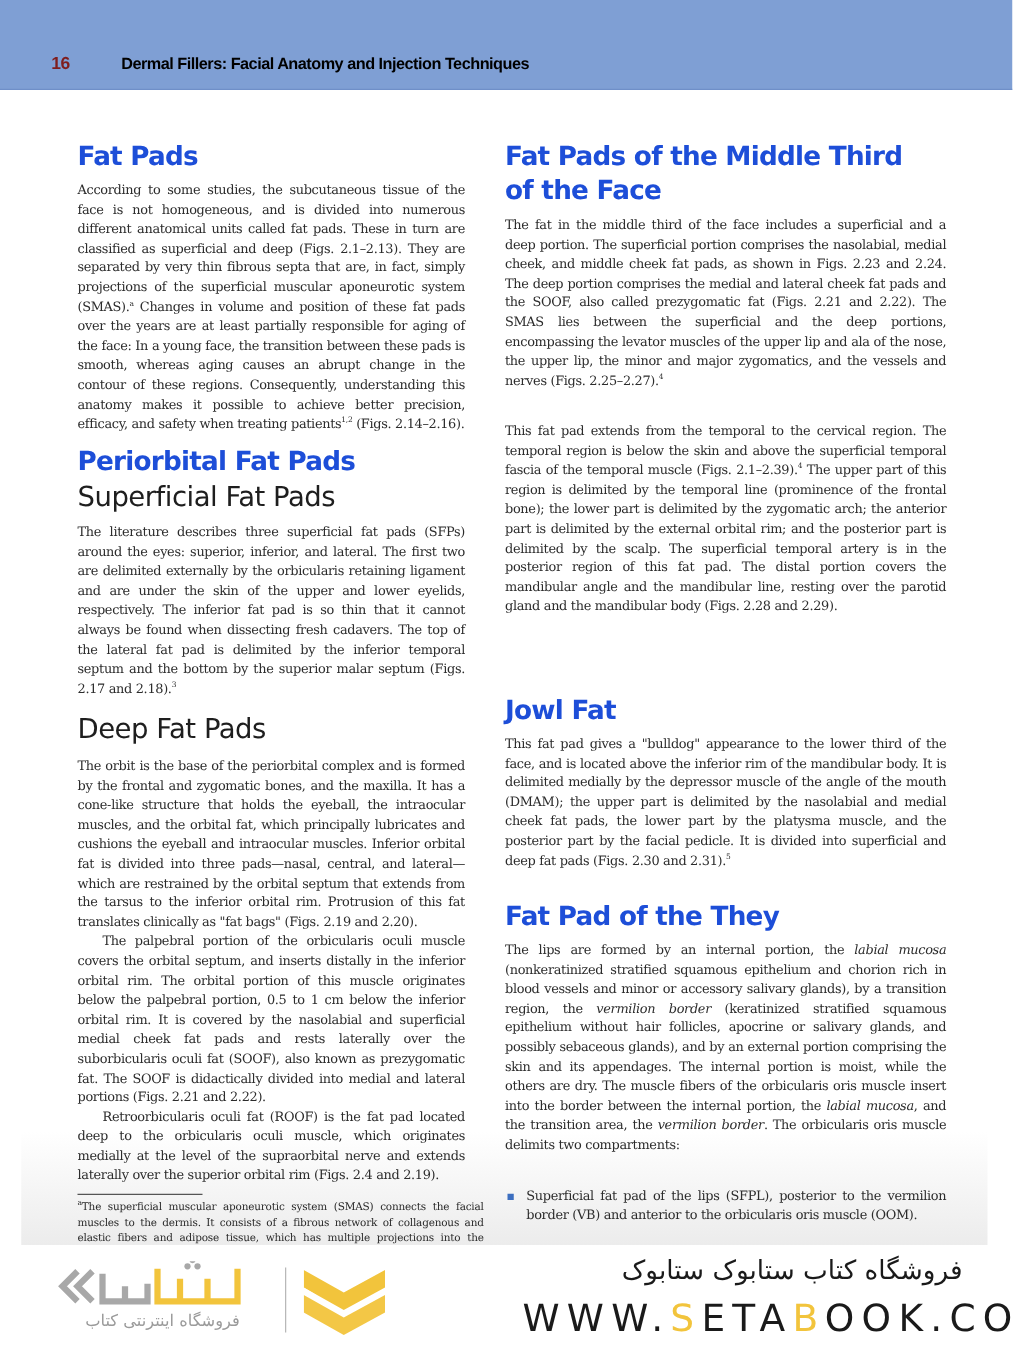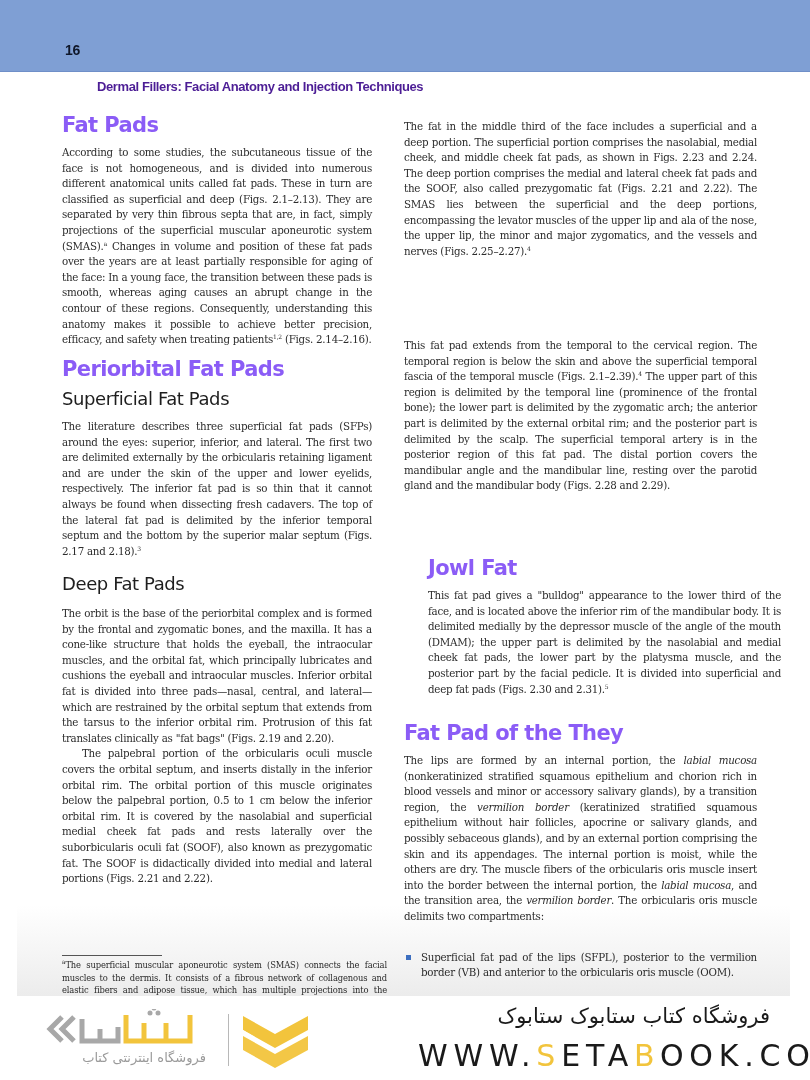--- a/index.html
+++ b/index.html
@@ -6,50 +6,48 @@
     html, body { width: 810px; height: 1080px; background: #ffffff; overflow: hidden; }
     body { position: relative; font-family: "DejaVu Serif", "Liberation Serif", serif; color: #2a2a2a; }
 
     .header-band {
       position: absolute; left: 0; top: 0; width: 810px; height: 72px;
       background: #7f9fd4;
       border-bottom: 1px solid #6f8fc8;
     }
     .header-band .page-num {
       position: absolute; left: 41px; top: 42px;
-      font-family: "Liberation Sans", sans-serif; font-size: 14px; color: #0f172a; font-weight: bold;
+      font-family: "Liberation Sans", sans-serif; font-size: 14px; color: #7f1d1d; font-weight: bold;
       letter-spacing: -0.3px;
-      margin-left: 24px;
     }
     .header-band .running-title {
       position: absolute; left: 97px; top: 43px;
-      font-family: "Liberation Sans", sans-serif; font-size: 13px; color: #4c1d95; font-weight: bold;
+      font-family: "Liberation Sans", sans-serif; font-size: 13px; color: #000000; font-weight: bold;
       letter-spacing: -0.4px;
-      margin-top: 36px;
     }
 
     .fade-box {
       position: absolute; left: 17px; top: 905px; width: 773px; height: 91px;
       background: linear-gradient(to bottom, #ffffff 0%, #ececec 100%);
     }
 
     .col {
       position: absolute; top: 112px;
     }
     .col-left { left: 62px; width: 310px; }
     .col-right { left: 404px; width: 353px; }
 
     h2.h-blue {
       font-family: "DejaVu Sans", "Liberation Sans", sans-serif;
-      font-weight: bold; color: #8b5cf6; font-size: 21px; line-height: 27px;
+      font-weight: bold; color: #1d4ed8; font-size: 21px; line-height: 27px;
       letter-spacing: -0.6px;
     }
     h3.h-black {
       font-family: "DejaVu Sans", "Liberation Sans", sans-serif;
-      font-weight: normal; color: #1e1e1e; font-size: 18px; line-height: 24px;
+      font-weight: normal; color: #1e1e1e; font-size: 22px; line-height: 24px;
       letter-spacing: -0.4px;
     }
     p.body {
       font-size: 10.3px; line-height: 15.6px; text-align: justify;
       letter-spacing: -0.25px; color: #2c2c2c; hyphens: none;
     }
     p.indent { text-indent: 20px; }
     sup { font-size: 6px; line-height: 0; vertical-align: super; }
     em { }
 
@@ -71,21 +69,21 @@
     .bullet-list li .bullet {
       position: absolute; left: 2px; top: 5px; width: 5px; height: 5px; background: #3d6fc0;
     }
 
     
     .promo { position: absolute; left: 0; top: 996px; width: 810px; height: 84px; background: #ffffff; }
     .logo-latin {
       position: absolute; left: 40px; top: 13px; width: 155px; height: 40px;
     }
     .logo-fa-sub {
-      position: absolute; left: 64px; top: 54px; width: 160px; font-size: 13px; color: #9a9a9a;
+      position: absolute; left: 50px; top: 54px; width: 160px; font-size: 13px; color: #9a9a9a;
       font-family: "DejaVu Sans", sans-serif; text-align: center; direction: rtl;
     }
     .logo-divider { position: absolute; left: 228px; top: 18px; width: 1px; height: 52px; background: #b8b8b8; }
     .logo-chevrons { position: absolute; left: 243px; top: 20px; width: 65px; height: 55px; }
     .store-name-fa {
       position: absolute; right: 40px; top: 8px; font-size: 21px; color: #1a1a1a;
       font-family: "DejaVu Sans", sans-serif; direction: rtl;
     }
     .store-url {
       position: absolute; left: 418px; top: 42px; font-size: 30px; letter-spacing: 5.8px; color: #1a1a1a;
@@ -112,36 +110,38 @@
   <div class="block" style="top:244px;">
     <h2 class="h-blue">Periorbital Fat Pads</h2>
     <h3 class="h-black" style="margin-top:4px;">Superficial Fat Pads</h3>
     <p class="body" style="margin-top:8px;"><span>The literature describes three superficial fat pads (SFPs) around the eyes: superior, inferior, and lateral. The first two are delimited externally by the orbicularis retaining ligament and are under the skin of the upper and lower eyelids, respectively. The inferior fat pad is so thin that it cannot always be found when dissecting fresh cadavers. The top of the lateral fat pad is delimited by the inferior temporal septum and the bottom by the superior malar septum (Figs. 2.17 and 2.18).</span><sup>3</sup></p>
   </div>
 
   <div class="block" style="top:460px;">
     <h3 class="h-black">Deep Fat Pads</h3>
     <p class="body" style="margin-top:10px;">The orbit is the base of the periorbital complex and is formed by the frontal and zygomatic bones, and the maxilla. It has a cone-like structure that holds the eyeball, the intraocular muscles, and the orbital fat, which principally lubricates and cushions the eyeball and intraocular muscles. Inferior orbital fat is divided into three pads—nasal, central, and lateral—which are restrained by the orbital septum that extends from the tarsus to the inferior orbital rim. Protrusion of this fat translates clinically as "fat bags" (Figs. 2.19 and 2.20).</p>
     <p class="body indent">The palpebral portion of the orbicularis oculi muscle covers the orbital septum, and inserts distally in the inferior orbital rim. The orbital portion of this muscle originates below the palpebral portion, 0.5 to 1 cm below the inferior orbital rim. It is covered by the nasolabial and superficial medial cheek fat pads and rests laterally over the suborbicularis oculi fat (SOOF), also known as prezygomatic fat. The SOOF is didactically divided into medial and lateral portions (Figs. 2.21 and 2.22).</p>
+    <p class="body indent">Retroorbicularis oculi fat (ROOF) is the fat pad located deep to the orbicularis oculi muscle, which originates medially at the level of the supraorbital nerve and extends laterally over the superior orbital rim (Figs. 2.4 and 2.19).</p>
   </div>
 </div>
 
 <div class="footnote-rule"></div>
 <p class="footnote"><sup>a</sup><span>The superficial muscular aponeurotic system (SMAS) connects the facial muscles to the dermis. It consists of a fibrous network of collagenous and elastic fibers and adipose tissue, which has multiple projections into the dermis.</span></p>
 
 <div class="col col-right">
   <div class="block" style="top:0;">
+    <h2 class="h-blue" style="width:330px;">Fat Pads of the Middle Third of the Face</h2>
     <p class="body" style="margin-top:7px;"><span>The fat in the middle third of the face includes a superficial and a deep portion. The superficial portion comprises the nasolabial, medial cheek, and middle cheek fat pads, as shown in Figs. 2.23 and 2.24. The deep portion comprises the medial and lateral cheek fat pads and the SOOF, also called prezygomatic fat (Figs. 2.21 and 2.22). The SMAS lies between the superficial and the deep portions, encompassing the levator muscles of the upper lip and ala of the nose, the upper lip, the minor and major zygomatics, and the vessels and nerves (Figs. 2.25–2.27).</span><sup>4</sup></p>
   </div>
 
   <div class="block" style="top:220px;">
     <p class="body" style="margin-top:6px;"><span>This fat pad extends from the temporal to the cervical region. The temporal region is below the skin and above the superficial temporal fascia of the temporal muscle (Figs. 2.1–2.39).</span><sup>4</sup><span> The upper part of this region is delimited by the temporal line (prominence of the frontal bone); the lower part is delimited by the zygomatic arch; the anterior part is delimited by the external orbital rim; and the posterior part is delimited by the scalp. The superficial temporal artery is in the posterior region of this fat pad. The distal portion covers the mandibular angle and the mandibular line, resting over the parotid gland and the mandibular body (Figs. 2.28 and 2.29).</span></p>
   </div>
 
-  <div class="block" style="top:443px;margin-left:24px;">
+  <div class="block" style="top:443px;">
     <h2 class="h-blue">Jowl Fat</h2>
     <p class="body" style="margin-top:6px;"><span>This fat pad gives a "bulldog" appearance to the lower third of the face, and is located above the inferior rim of the mandibular body. It is delimited medially by the depressor muscle of the angle of the mouth (DMAM); the upper part is delimited by the nasolabial and medial cheek fat pads, the lower part by the platysma muscle, and the posterior part by the facial pedicle. It is divided into superficial and deep fat pads (Figs. 2.30 and 2.31).</span><sup>5</sup></p>
   </div>
 
   <div class="block" style="top:608px;">
     <h2 class="h-blue">Fat Pad of the They</h2>
     <p class="body" style="margin-top:6px;"><span>The lips are formed by an internal portion, the </span><em>labial mucosa</em><span> (nonkeratinized stratified squamous epithelium and chorion rich in blood vessels and minor or accessory salivary glands), by a transition region, the </span><em>vermilion border</em><span> (keratinized stratified squamous epithelium without hair follicles, apocrine or salivary glands, and possibly sebaceous glands), and by an external portion comprising the skin and its appendages. The internal portion is moist, while the others are dry. The muscle fibers of the orbicularis oris muscle insert into the border between the internal portion, the </span><em>labial mucosa</em><span>, and the transition area, the </span><em>vermilion border</em><span>. The orbicularis oris muscle delimits two compartments:</span></p>
     <ul class="bullet-list" style="margin-top:25px;">
       <li><span class="bullet"></span><span>Superficial fat pad of the lips (SFPL), posterior to the vermilion border (VB) and anterior to the orbicularis oris muscle (OOM).</span></li>
     </ul>

